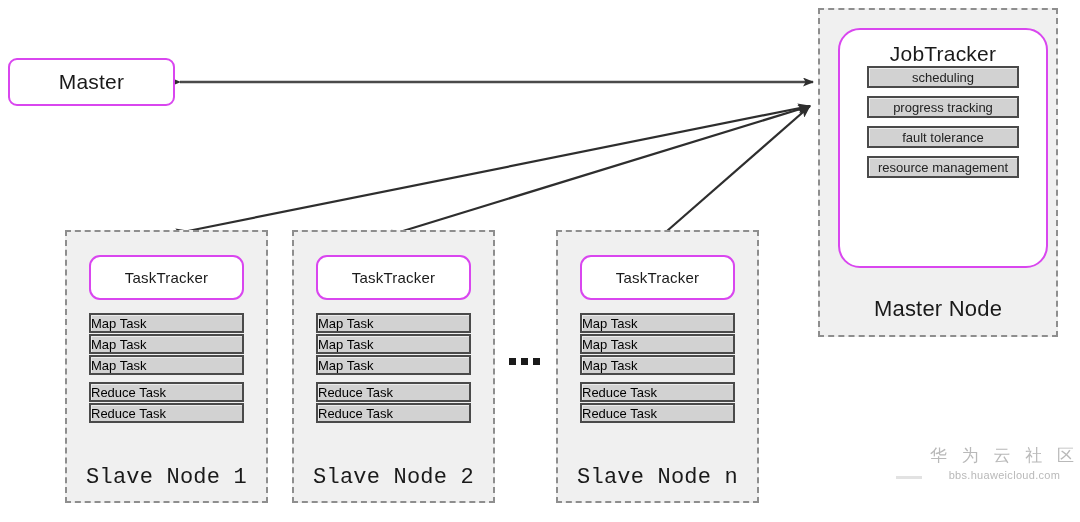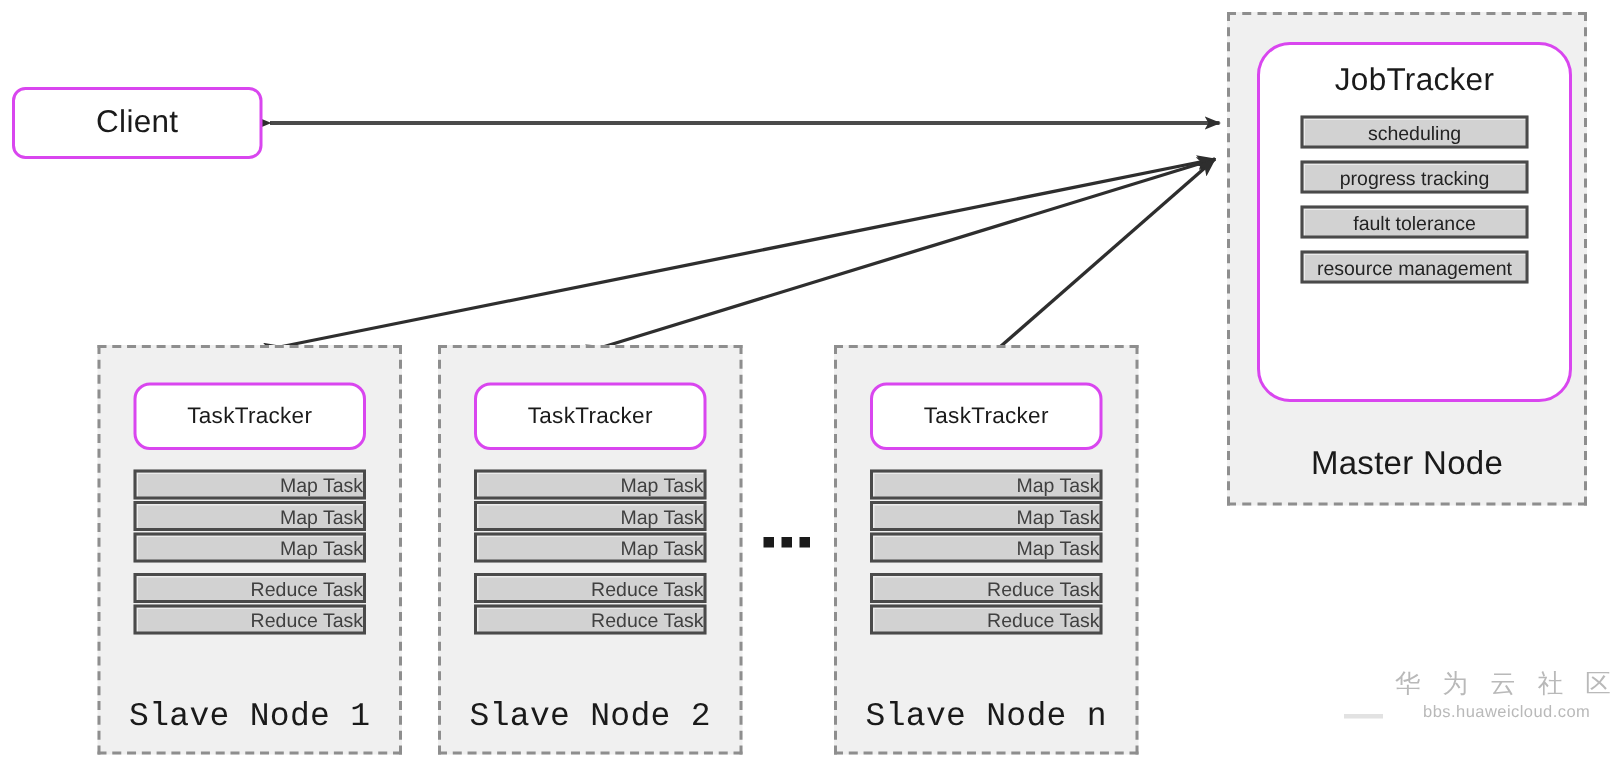--- a/index.html
+++ b/index.html
@@ -45,21 +45,20 @@
     border-radius:22px;
     display:block;
   }
   #jobtracker-title{
     text-align:center;
     font-size:21px;
     padding-top:12px;
     letter-spacing:.2px;
   }
   #jobtracker-rows{
-    margin-top:11px;
     padding:0 27px;
     display:flex;flex-direction:column;gap:8px;
   }
   .jt-row{
     height:22px;
     background:#d2d2d2;
     border:2px solid #4a4a4a;
     box-sizing:border-box;
     display:flex;align-items:center;justify-content:center;
     font-size:13px;
@@ -84,23 +83,23 @@
   }
   .tasklist{
     position:absolute;top:313px;width:155px;
     display:flex;flex-direction:column;
   }
   .task-row{
     height:20px;
     background:#d2d2d2;
     border:2px solid #4a4a4a;
     box-sizing:border-box;
-    display:flex;align-items:center;justify-content:flex-end;
+    display:flex;align-items:center;justify-content:flex-start;
     font-size:13px;
-    color:#404040;
+    color:#000000;
     margin-bottom:1px;
     box-shadow:inset 1px 1px 0 #ececec;
   }
   .task-row.group-start{margin-top:6px;}
   .slave-label{
     position:absolute;top:465px;width:203px;
     text-align:center;font-size:22px;letter-spacing:.2px;font-family:Liberation Mono, monospace;
   }
 
   #ellipsis{
@@ -137,21 +136,21 @@
     <line x1="180" y1="82" x2="813" y2="82" stroke="#4a4a4a" stroke-width="2.6" marker-start="url(#ah)" marker-end="url(#ah)"></line>
 
     <line x1="188" y1="231" x2="810" y2="106" stroke="#2e2e2e" stroke-width="2.2" marker-start="url(#ahs)" marker-end="url(#ahs)"></line>
 
     <line x1="403" y1="231" x2="810" y2="106" stroke="#2e2e2e" stroke-width="2.2" marker-start="url(#ahs)" marker-end="url(#ahs)"></line>
 
     <line x1="667" y1="231" x2="810" y2="106" stroke="#2e2e2e" stroke-width="2.2" marker-start="url(#ahs)" marker-end="url(#ahs)"></line>
   </svg>
 
   <div class="roundbox" id="client-box">
-    <span>Client</span>
+    <span>Master</span>
   </div>
 
   <div class="dashgroup" id="master-node"></div>
 
   <div class="roundbox" id="jobtracker-box">
     <div id="jobtracker-title">JobTracker</div>
     <div id="jobtracker-rows">
       <div class="jt-row">
         <span>scheduling</span>
       </div>

